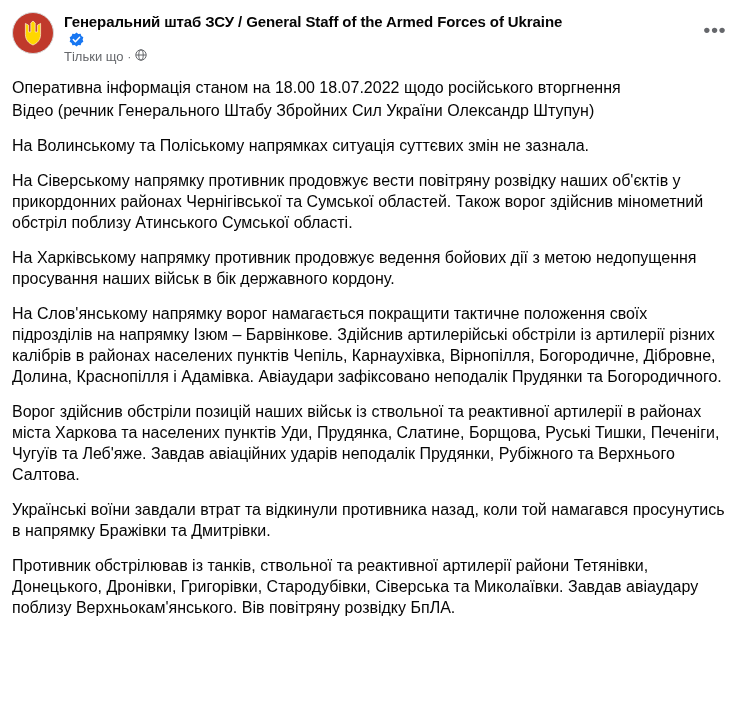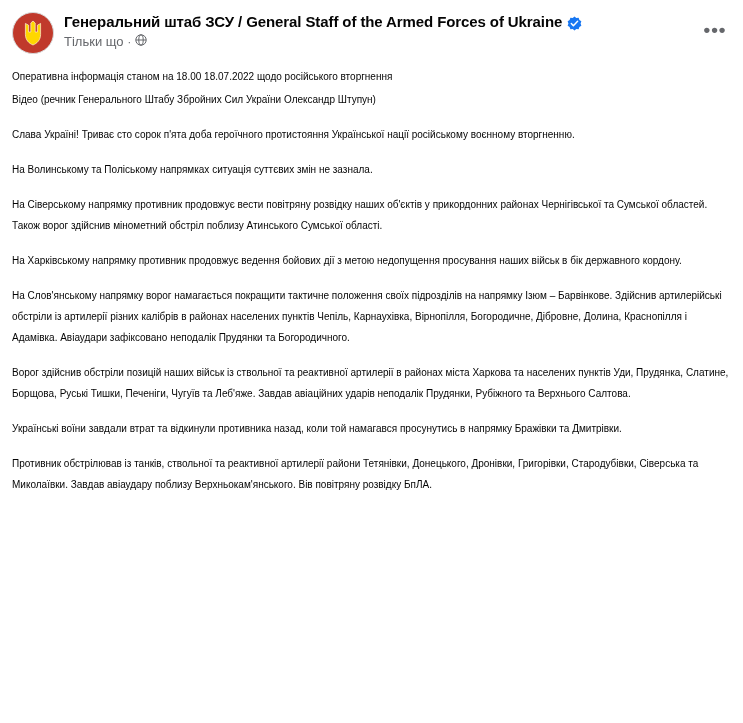--- a/index.html
+++ b/index.html
@@ -44,22 +44,23 @@
     width: 22px;
     height: 26px;
   }
   .header-text {
     flex: 1 1 auto;
     min-width: 0;
     padding-top: 1px;
   }
   .name-row {
     display: flex;
-    align-items: center;
+    align-items: flex-start;
     line-height: 18px;
+    flex-direction: column;
   }
   .page-name {
     font-size: 15px;
     font-weight: bold;
     color: #050505;
     letter-spacing: -0.1px;
     white-space: nowrap;
   }
   .verified {
     display: inline-block;
@@ -98,21 +99,21 @@
     align-items: center;
     justify-content: center;
     color: #65676b;
     font-size: 19px;
     letter-spacing: 1px;
     line-height: 10px;
     font-weight: bold;
     user-select: none;
   }
   .post-body {
-    font-size: 10px;
+    font-size: 16px;
     line-height: 21px;
     color: #050505;
     padding: 6px 0 0 0;
   }
   .post-body p {
     margin: 0 0 14px 0;
   }
   .post-body p.tight {
     margin-bottom: 2px;
   }
@@ -151,21 +152,20 @@
         </span>
       </div>
     </div>
 
     <div class="more-button">•••</div>
   </div>
 
   <div class="post-body">
     <p class="tight">Оперативна інформація станом на 18.00 18.07.2022 щодо російського вторгнення</p>
     <p>Відео (речник Генерального Штабу Збройних Сил України Олександр Штупун)</p>
-    <p>Слава Україні! Триває сто сорок п'ята доба героїчного протистояння Української нації російському воєнному вторгненню.</p>
     <p>На Волинському та Поліському напрямках ситуація суттєвих змін не зазнала.</p>
     <p>На Сіверському напрямку противник продовжує вести повітряну розвідку наших об'єктів у прикордонних районах Чернігівської та Сумської областей. Також ворог здійснив мінометний обстріл поблизу Атинського Сумської області.</p>
     <p>На Харківському напрямку противник продовжує ведення бойових дії з метою недопущення просування наших військ в бік державного кордону.</p>
     <p>На Слов'янському напрямку ворог намагається покращити тактичне положення своїх підрозділів на напрямку Ізюм – Барвінкове. Здійснив артилерійські обстріли із артилерії різних калібрів в районах населених пунктів Чепіль, Карнаухівка, Вірнопілля, Богородичне, Дібровне, Долина, Краснопілля і Адамівка. Авіаудари зафіксовано неподалік Прудянки та Богородичного.</p>
     <p>Ворог здійснив обстріли позицій наших військ із ствольної та реактивної артилерії в районах міста Харкова та населених пунктів Уди, Прудянка, Слатине, Борщова, Руські Тишки, Печеніги, Чугуїв та Леб'яже. Завдав авіаційних ударів неподалік Прудянки, Рубіжного та Верхнього Салтова.</p>
     <p>Українські воїни завдали втрат та відкинули противника назад, коли той намагався просунутись в напрямку Бражівки та Дмитрівки.</p>
     <p>Противник обстрілював із танків, ствольної та реактивної артилерії райони Тетянівки, Донецького, Дронівки, Григорівки, Стародубівки, Сіверська та Миколаївки. Завдав авіаудару поблизу Верхньокам'янського. Вів повітряну розвідку БпЛА.</p>
   </div>
 
 </div>

